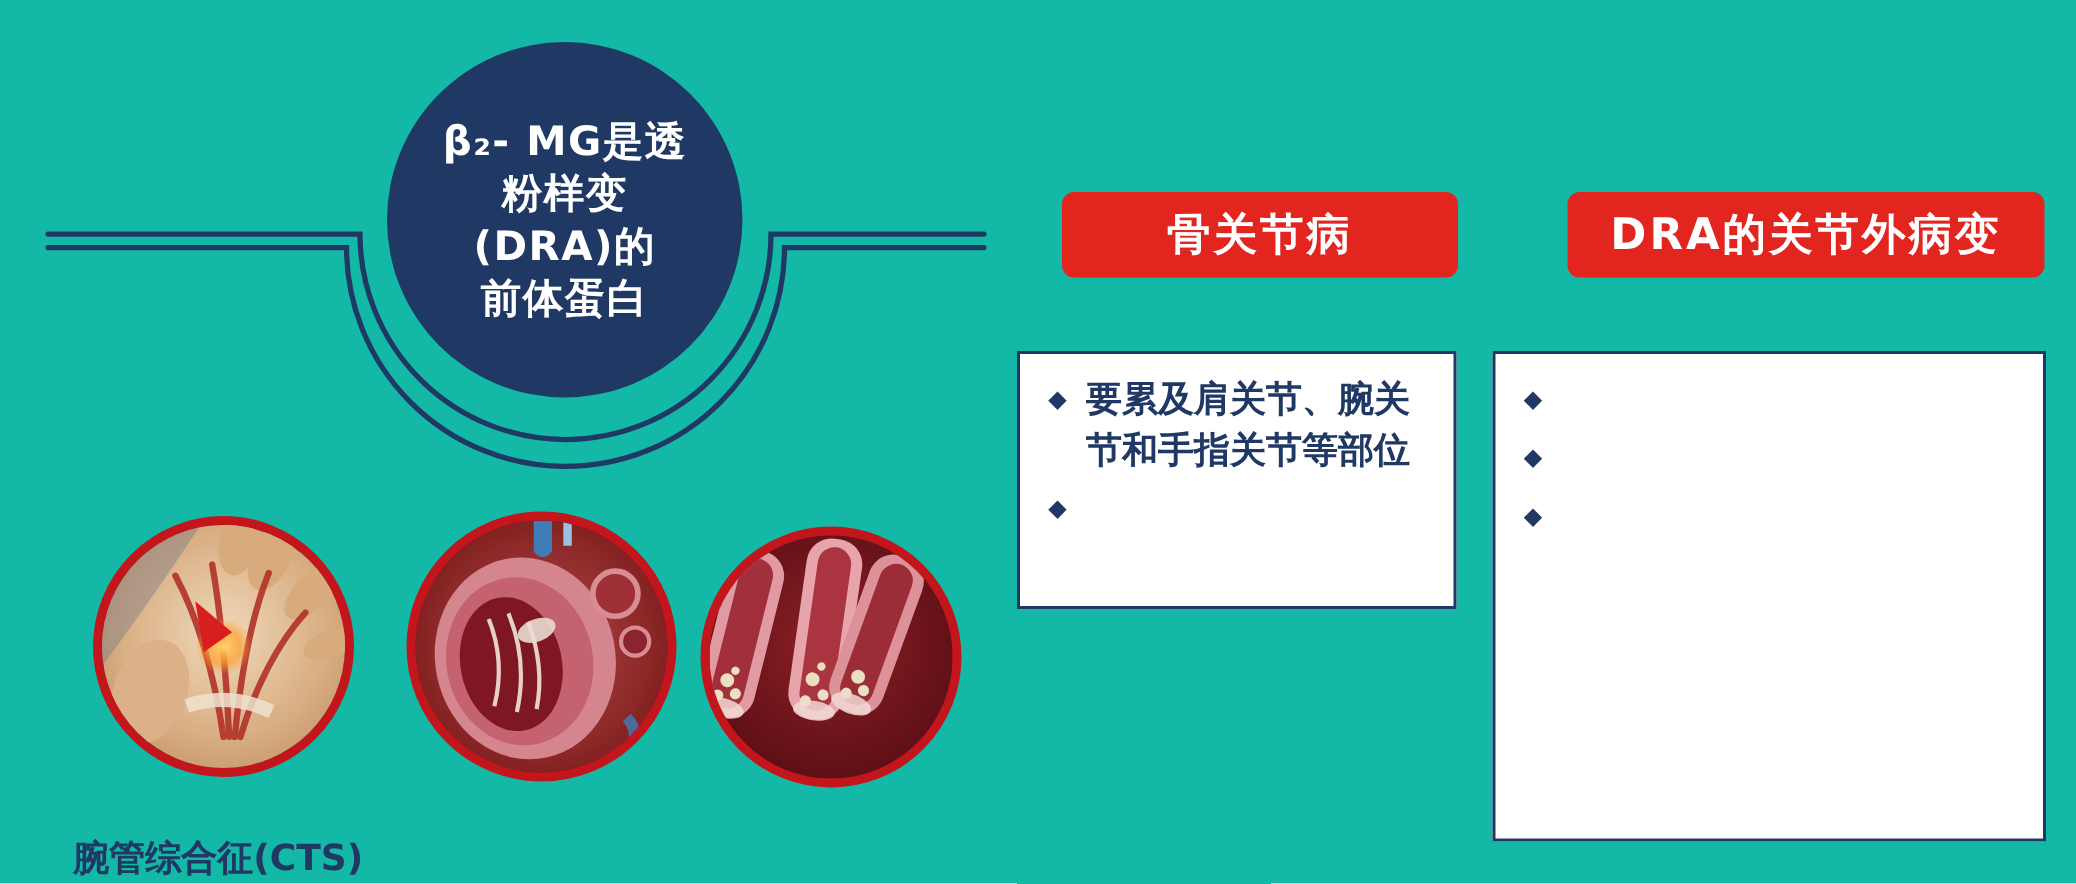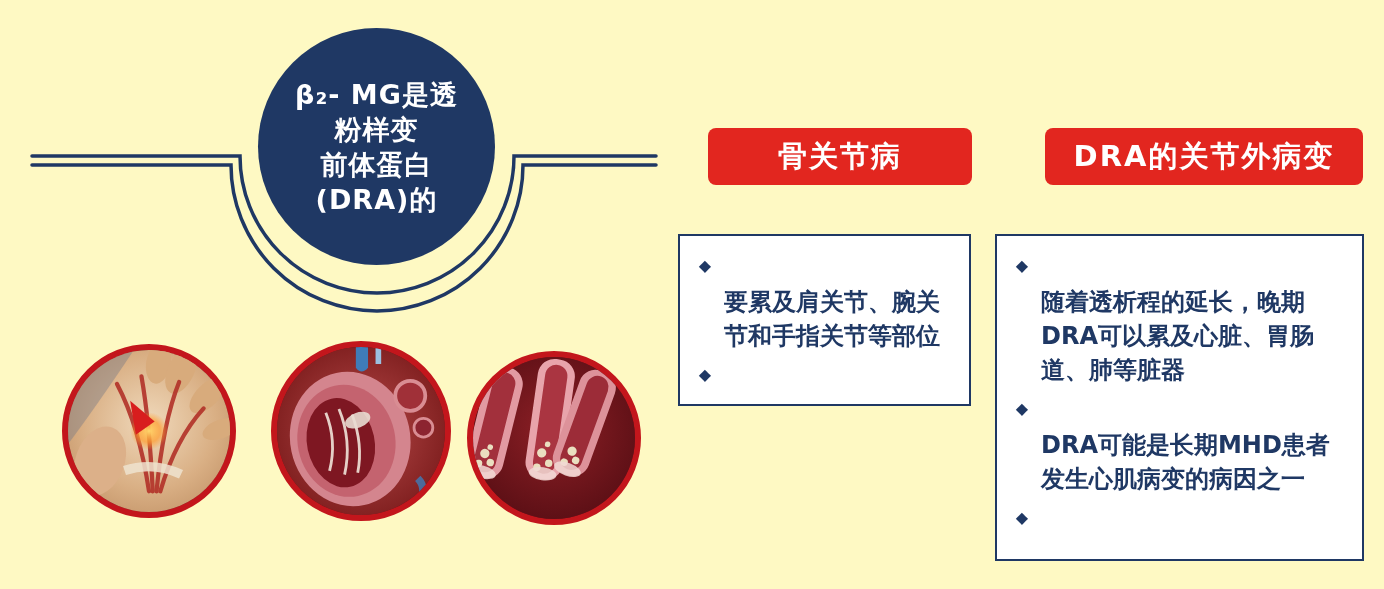--- a/index.html
+++ b/index.html
@@ -1,17 +1,17 @@
 <!DOCTYPE html>
 <html><head>
 <meta charset="utf-8">
 <style>
   html,body{margin:0;padding:0;background:#ffffff;}
   .slide{
-    position:relative;width:1384px;height:589px;background:#fef9c3;overflow:hidden;
+    position:relative;width:1384px;height:589px;background:#14b8a6;overflow:hidden;
     font-family:"DejaVu Sans","Liberation Sans",sans-serif;
   }
   
   .decor{position:absolute;left:0;top:0;width:1384px;height:589px;pointer-events:none;}
   
   .title-circle{
     position:absolute;left:258px;top:28px;width:237px;height:237px;border-radius:50%;
     background:#1f3864;color:#ffffff;font-weight:bold;font-size:27px;line-height:35px;
     display:flex;flex-direction:column;align-items:center;justify-content:center;text-align:center;
     letter-spacing:1px;
@@ -25,21 +25,21 @@
   .banner-right{left:1045px;top:128px;width:318px;height:57px;}
   
   .info-box{
     position:absolute;border:2px solid #1f3864;background:#ffffff;color:#1f3864;
     font-weight:bold;font-size:24px;line-height:34px;padding:13px 10px 10px 6px;box-sizing:border-box;
   }
   .box-left{left:678px;top:234px;width:293px;height:172px;}
   .box-right{left:995px;top:234px;width:369px;height:327px;}
   .item{display:flex;align-items:flex-start;margin-bottom:5px;}
   .bullet{flex:0 0 38px;text-align:center;font-size:16px;line-height:34px;color:#1f3864;}
-  .item-text{flex:1;margin-top:36px;}
+  .item-text{flex:1;}
   
   .photo{
     position:absolute;border-radius:50%;overflow:hidden;border:6px solid #c3161c;
     box-sizing:border-box;background:#7a1118;
   }
   .photo svg{display:block;width:100%;height:100%;}
   .photo-cts{left:62px;top:344px;width:174px;height:174px;}
   .photo-cardio{left:271px;top:341px;width:180px;height:180px;}
   .photo-calc{left:467px;top:351px;width:174px;height:174px;}
   .img-label{
@@ -55,45 +55,43 @@
 <div class="slide">
 
   <svg class="decor" viewBox="0 0 1384 589" xmlns="http://www.w3.org/2000/svg">
     <path d="M 32 156 H 240 A 137 137 0 0 0 514 156 H 656" fill="none" stroke="#1f3864" stroke-width="3.5" stroke-linecap="round"></path>
     <path d="M 32 165 H 231 A 146 146 0 0 0 523 165 H 656" fill="none" stroke="#1f3864" stroke-width="3.5" stroke-linecap="round"></path>
   </svg>
 
   <div class="title-circle">
     <div>β₂- MG是透</div>
     <div>粉样变</div>
+    <div>(DRA)的</div>
     <div>前体蛋白</div>
-    <div>(DRA)的</div>
   </div>
 
   <div class="banner banner-left">骨关节病</div>
   <div class="banner banner-right">DRA的关节外病变</div>
 
   <div class="info-box box-left">
     <div class="item">
       <span class="bullet">◆</span>
       <span class="item-text">要累及肩关节、腕关节和手指关节等部位</span>
     </div>
     <div class="item">
       <span class="bullet">◆</span>
     </div>
   </div>
 
   <div class="info-box box-right">
     <div class="item">
       <span class="bullet">◆</span>
-      <span class="item-text">随着透析程的延长，晚期DRA可以累及心脏、胃肠道、肺等脏器</span>
-    </div>
-    <div class="item">
-      <span class="bullet">◆</span>
-      <span class="item-text">DRA可能是长期MHD患者发生心肌病变的病因之一</span>
+    </div>
+    <div class="item">
+      <span class="bullet">◆</span>
     </div>
     <div class="item">
       <span class="bullet">◆</span>
     </div>
   </div>
 
   <div class="photo photo-cts">
     <svg viewBox="0 0 172 172" xmlns="http://www.w3.org/2000/svg">
       <defs>
         <radialGradient id="skinG" cx="50%" cy="45%" r="75%">
@@ -191,15 +189,16 @@
         <g fill="#eadfc0">
           <circle cx="2" cy="92" r="5"></circle>
             <circle cx="9" cy="100" r="4"></circle>
           <circle cx="-2" cy="106" r="4"></circle>
         </g>
         <ellipse cx="4" cy="112" rx="15" ry="7" fill="#f2d9d5" opacity="0.85"></ellipse>
       </g>
     </svg>
   </div>
 
+  <div class="img-label label-cts">腕管综合征(CTS)</div>
   <div class="img-label label-cardio">心血管事件</div>
 
 </div>
 
 </body></html>

